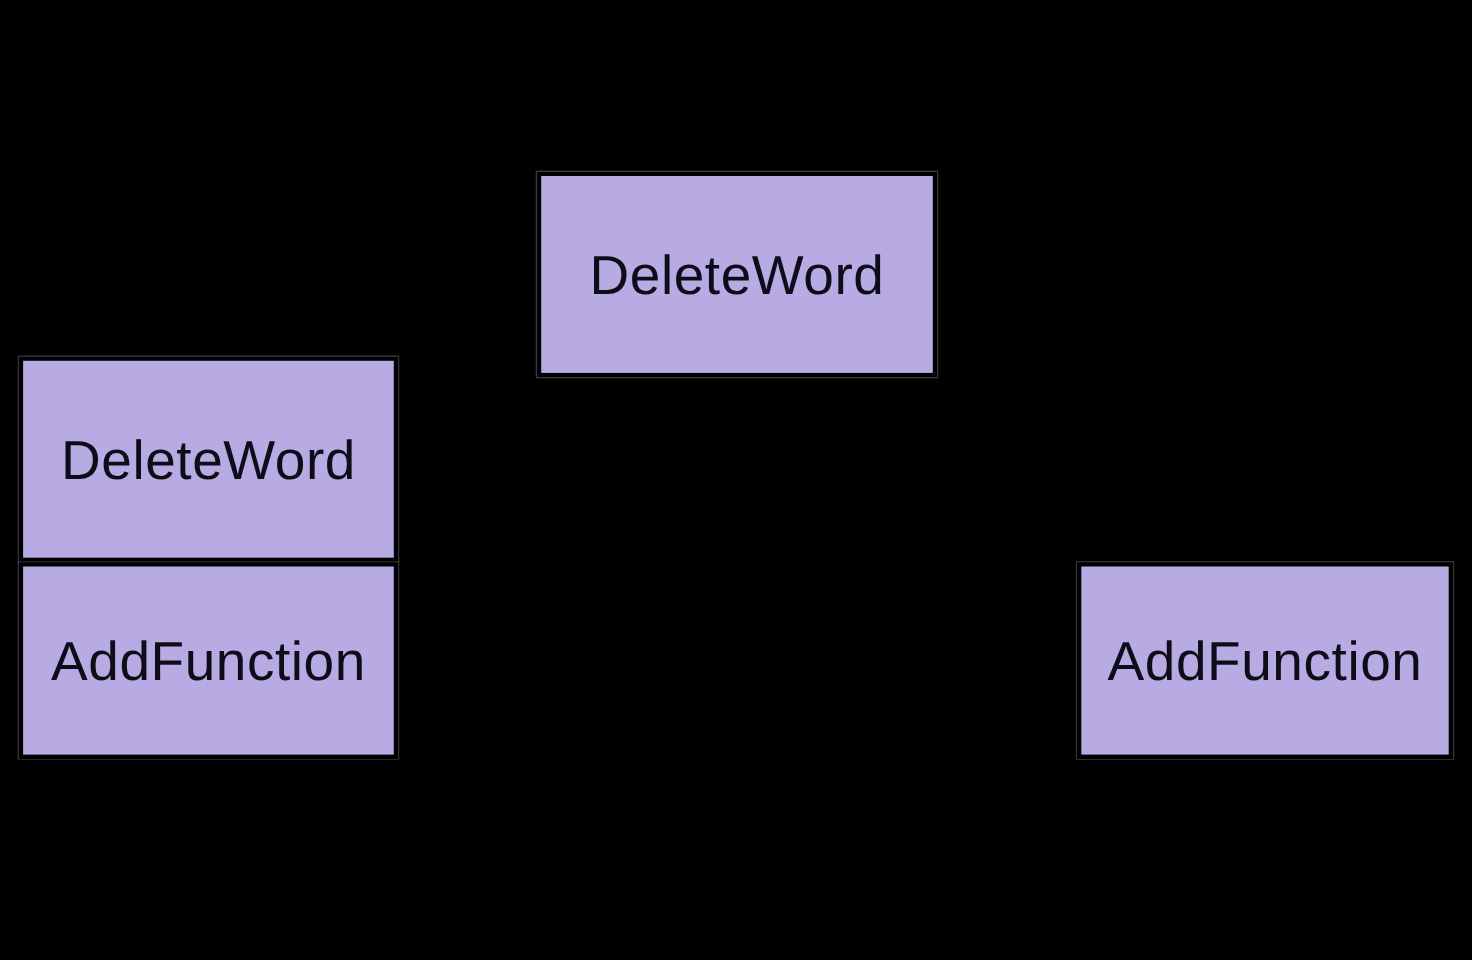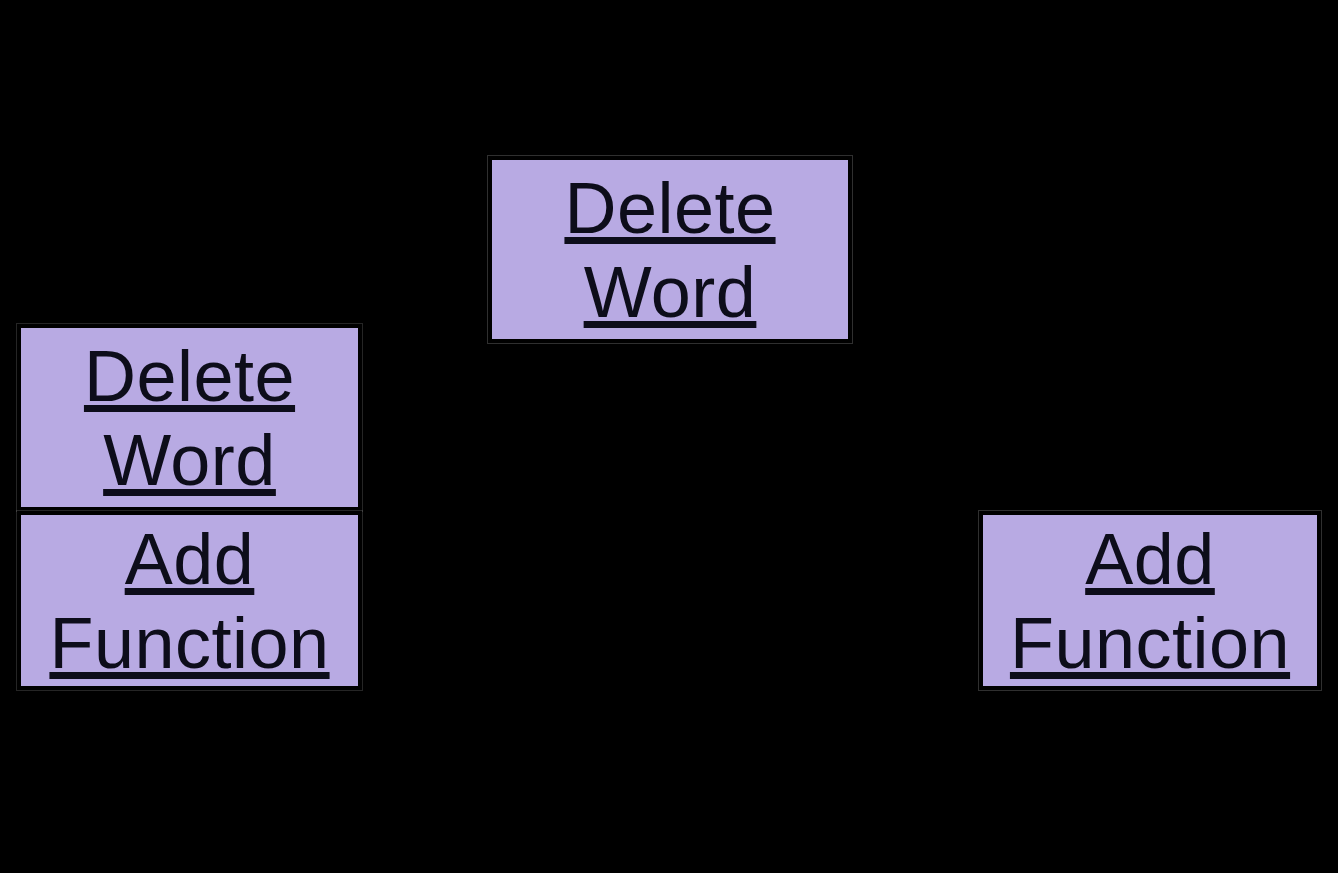--- a/index.html
+++ b/index.html
@@ -20,29 +20,28 @@
     width: 1338px; height: 873px;
     background: var(--background);
   }
   .node {
     position: absolute;
     background: var(--node-fill);
     border: 4px solid var(--node-border);
     
     box-shadow: 0 0 0 1px rgba(170,170,170,0.28);
     display: flex;
-    flex-direction: column;
+    flex-direction: row;
     align-items: center;
     justify-content: center;
     text-align: center;
     color: var(--node-text);
-    font-size: 72px;
+    font-size: 50px;
     line-height: 84px;
     letter-spacing: 0.5px;
-    text-decoration: underline;
   }
   .node .line { display: block; white-space: nowrap; }
 
   
   .node-top          { left: 488px; top: 156px; width: 364px; height: 187px; }
   .node-left-top     { left: 17px;  top: 324px; width: 345px; height: 187px; }
   .node-left-bottom  { left: 17px;  top: 511px; width: 345px; height: 179px; }
   .node-right        { left: 979px; top: 511px; width: 342px; height: 179px; }
 
   

